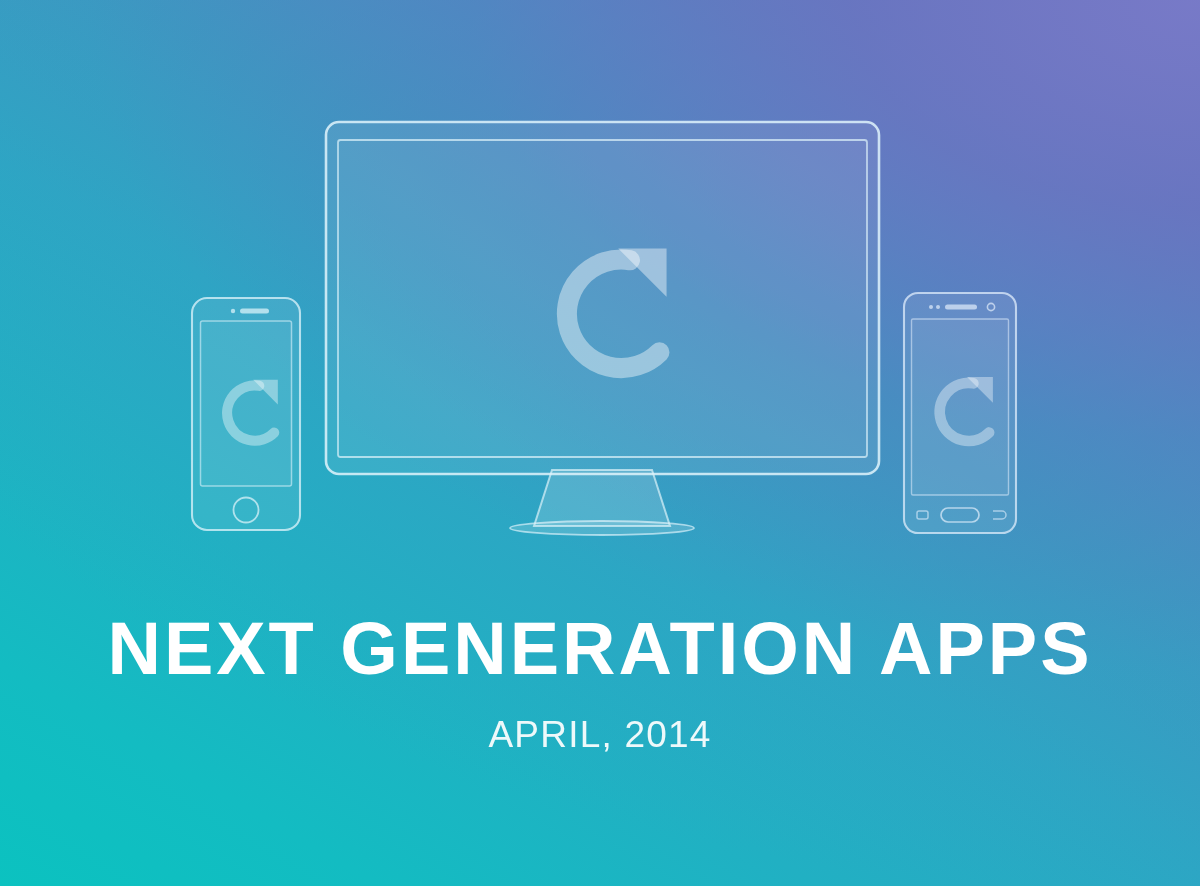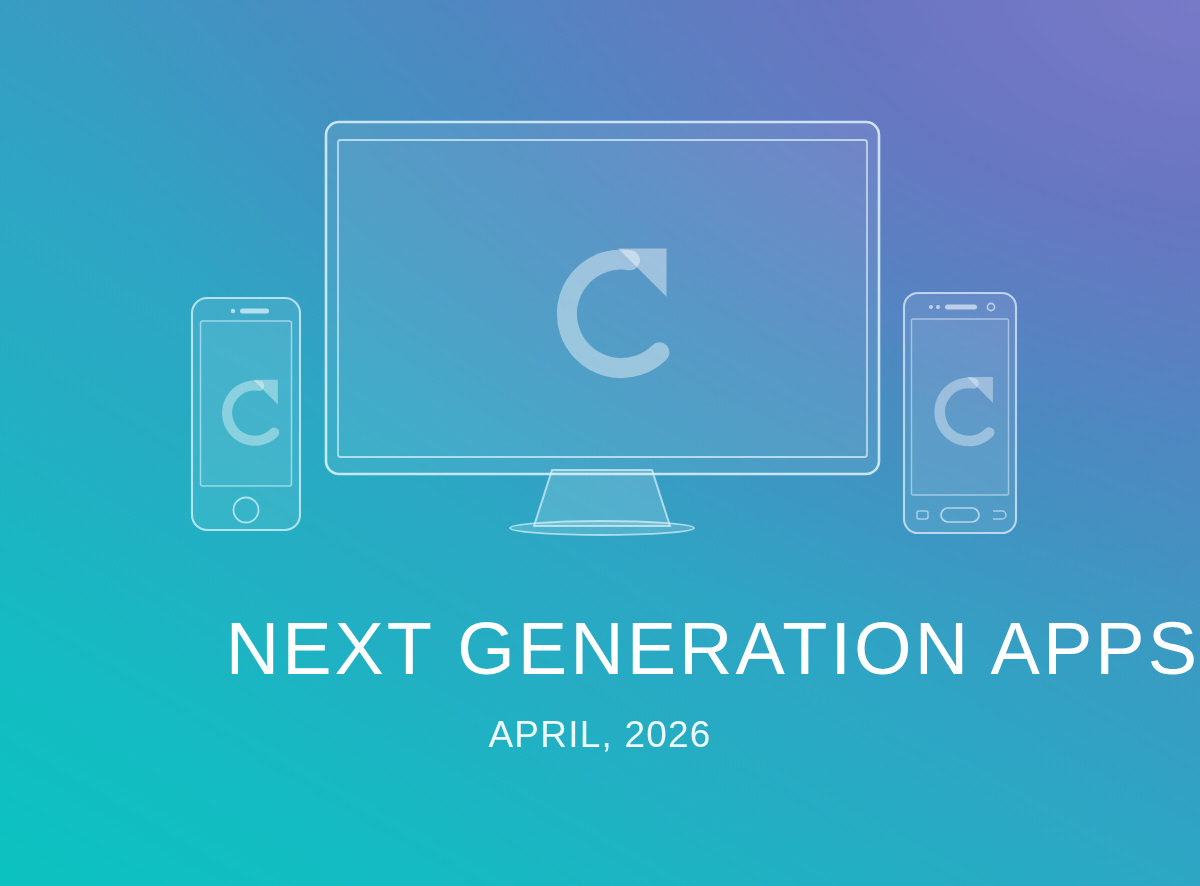--- a/index.html
+++ b/index.html
@@ -47,25 +47,24 @@
     position: absolute;
     left: 0;
     top: 612px;
     width: 1200px;
     text-align: center;
   }
   #title {
     display: block;
     color: #ffffff;
     font-size: 74px;
-    font-weight: 400;
+    font-weight: 700;
     letter-spacing: 3.0px;
     line-height: 1.0;
     white-space: nowrap;
-    text-align: right;
     -webkit-font-smoothing: antialiased;
   }
   #subtitle {
     display: block;
     margin-top: 30px;
     color: rgba(255,255,255,0.92);
     font-size: 37px;
     font-weight: 300;
     letter-spacing: 1.2px;
     line-height: 1.0;
@@ -143,16 +142,16 @@
 
         <g transform="translate(928,372) scale(0.63)" color="rgba(255,255,255,0.40)">
           <use href="#refreshGlyph"></use>
         </g>
       </g>
     </svg>
   </div>
 
   <div id="caption">
     <span id="title">NEXT GENERATION APPS</span>
-    <span id="subtitle">APRIL, 2026</span>
+    <span id="subtitle">APRIL, 2014</span>
   </div>
 
 </div>
 
 </body></html>

